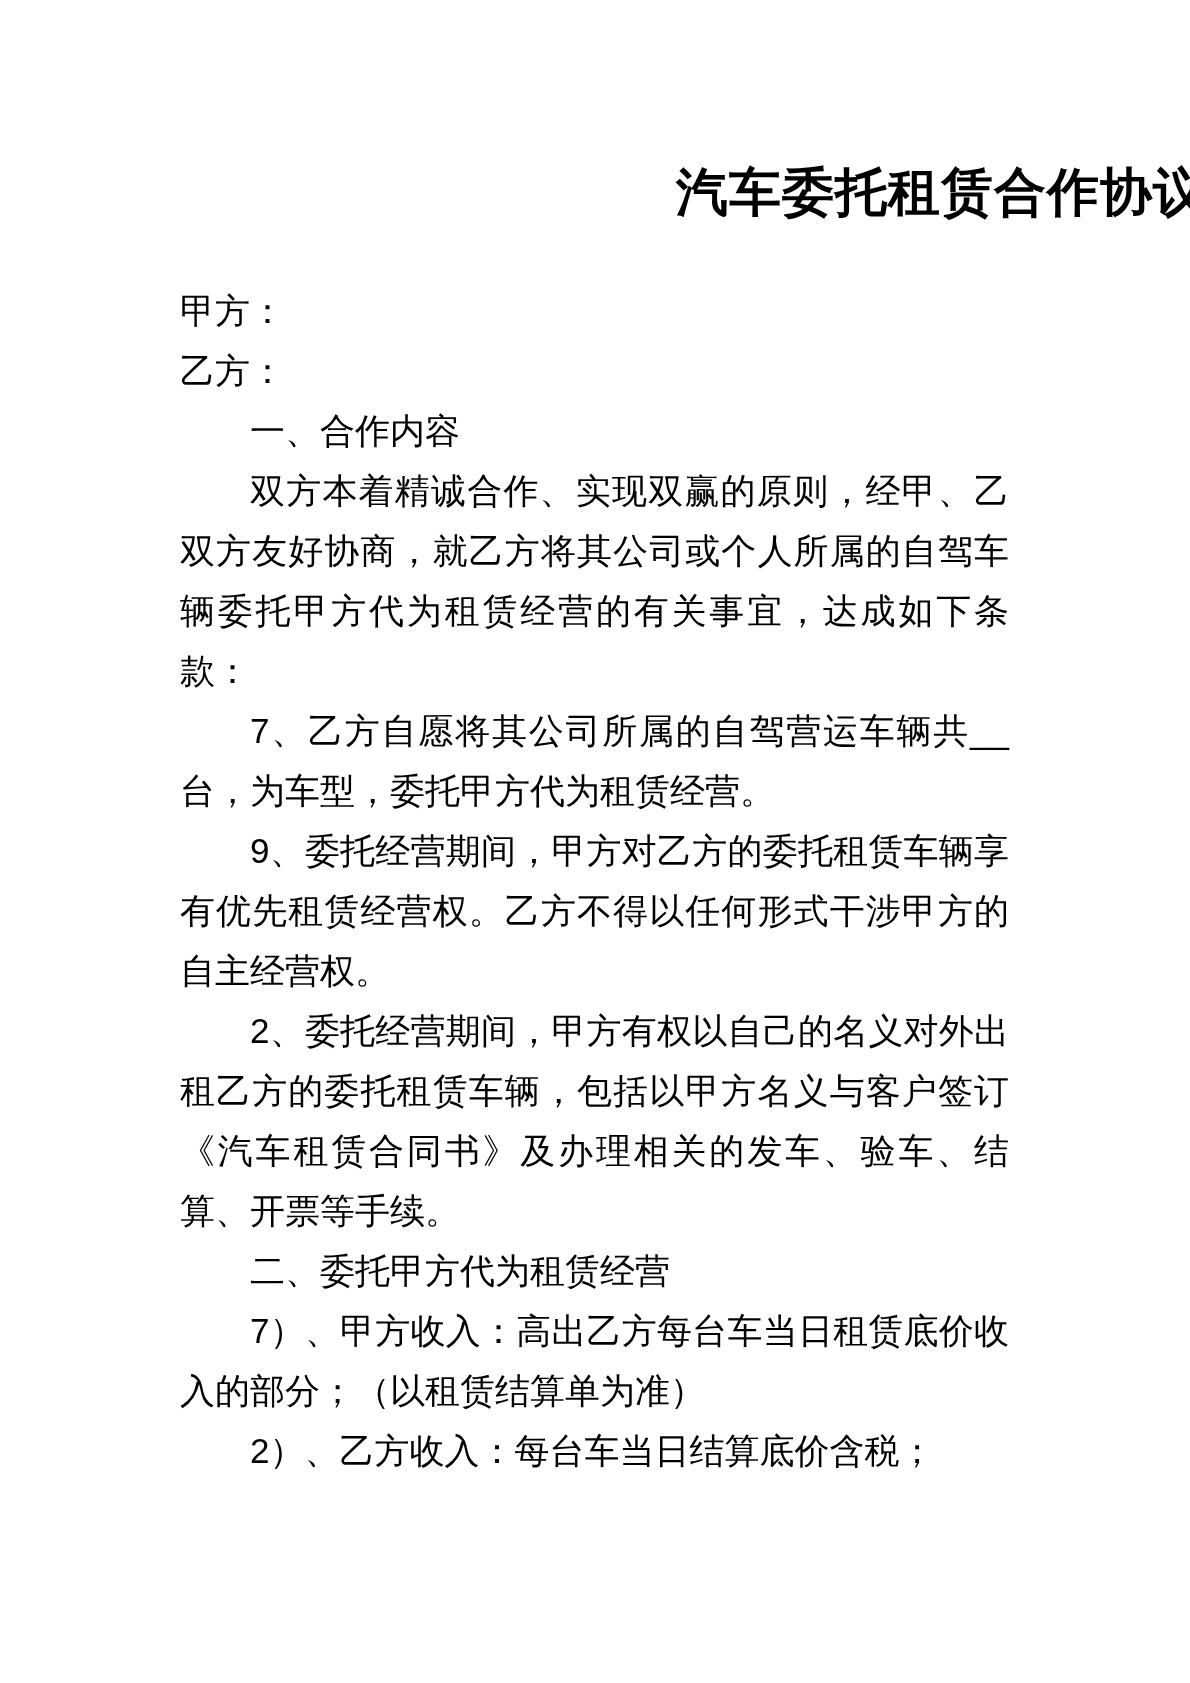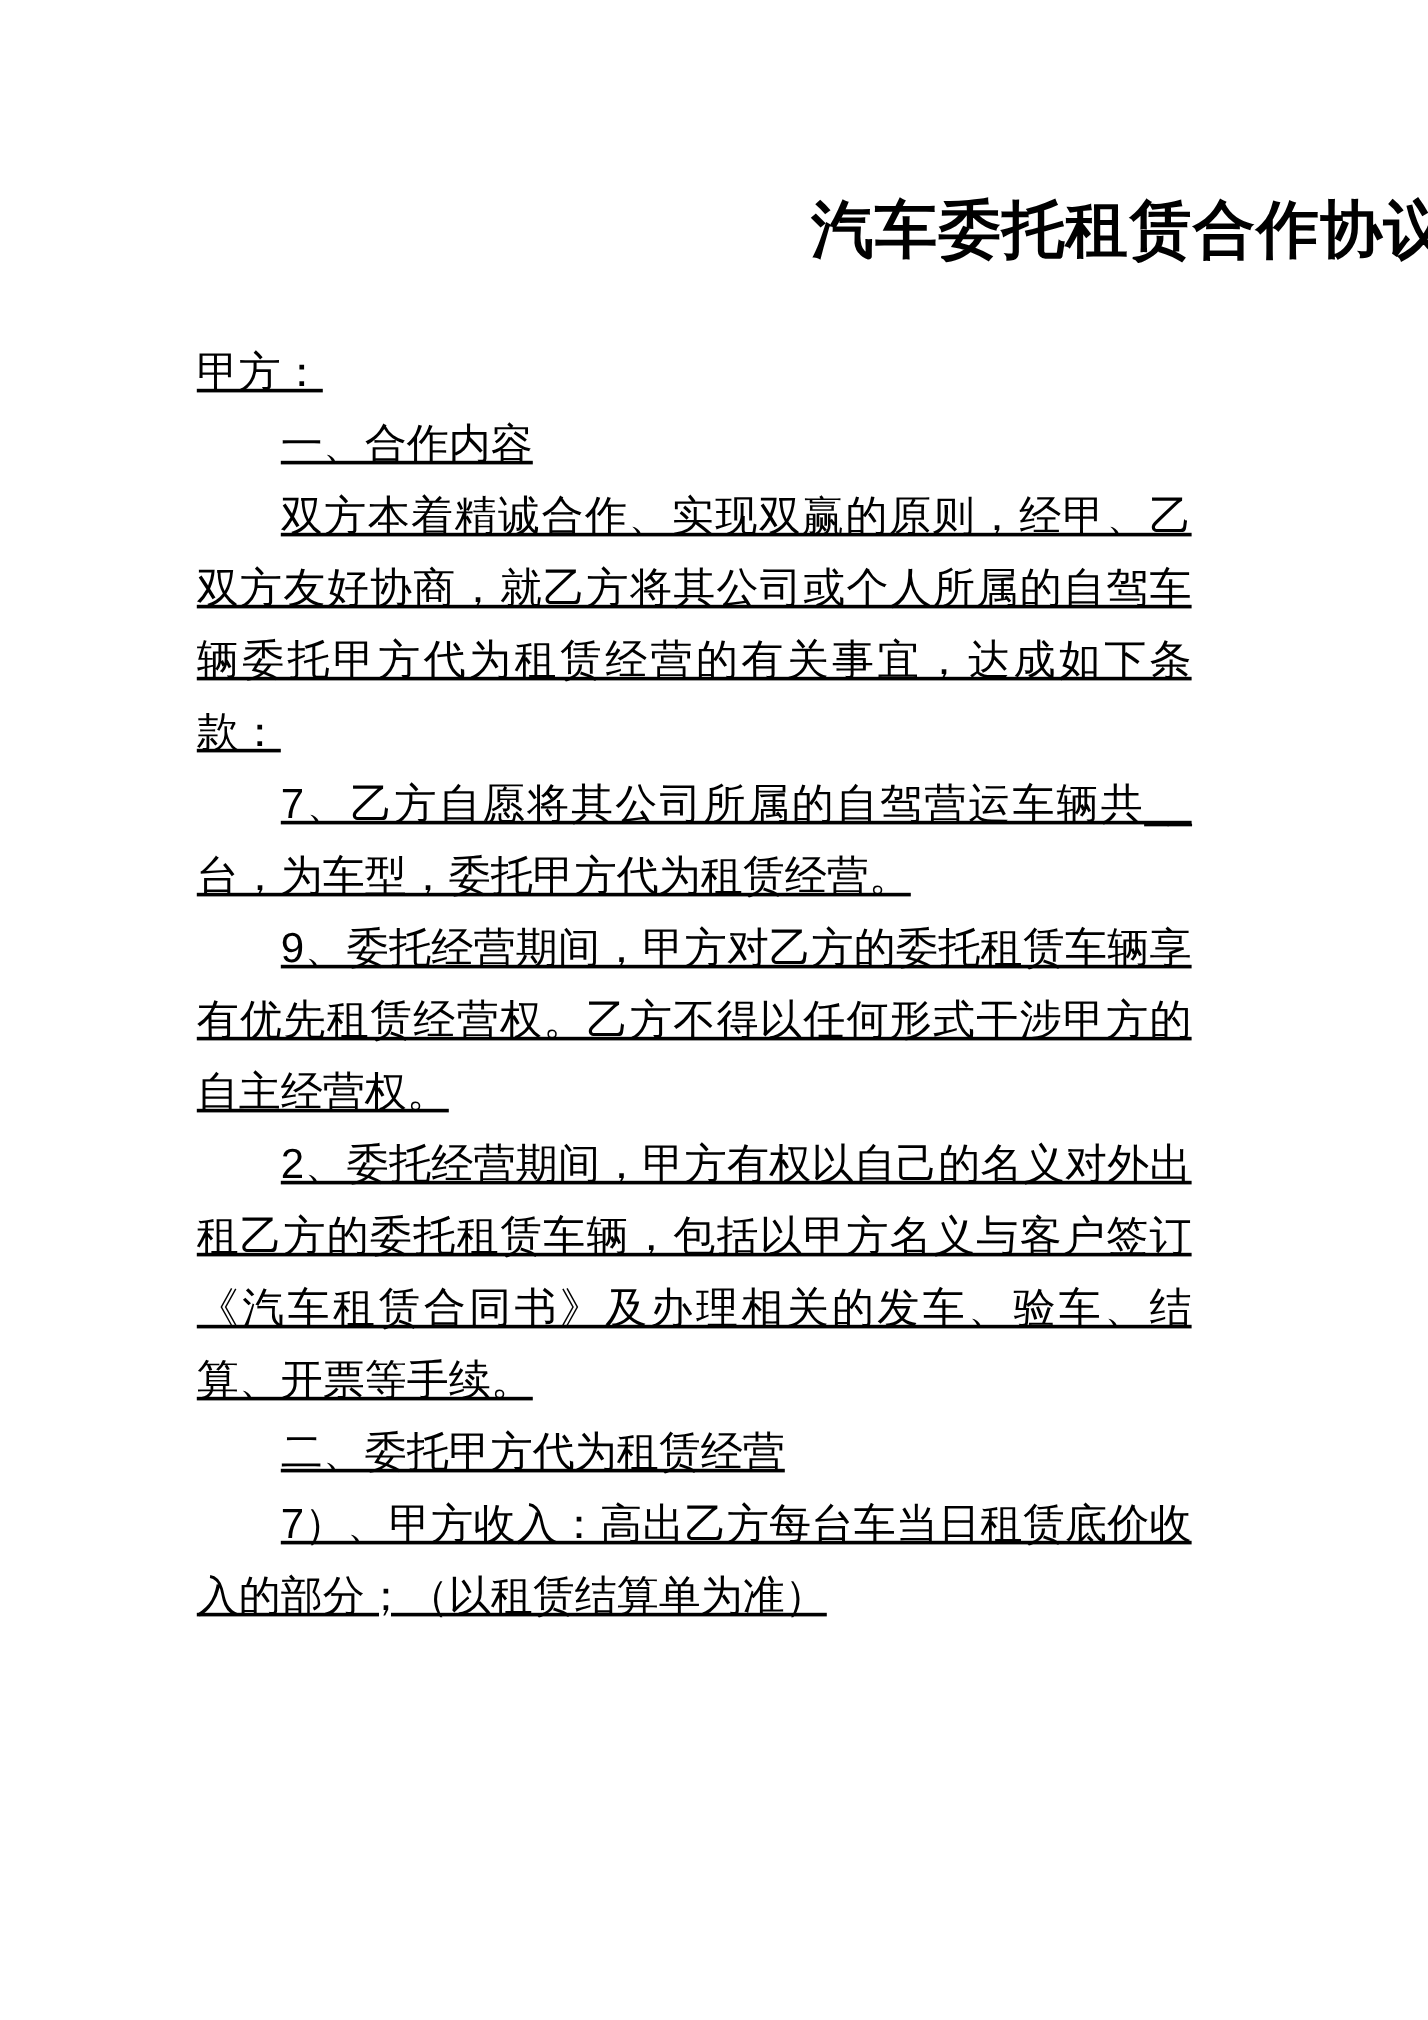--- a/index.html
+++ b/index.html
@@ -25,49 +25,50 @@
     font-family: "Liberation Serif", serif;
     font-weight: bold;
     font-size: 52px;
     line-height: 72px;
     letter-spacing: 1px;
     color: #000000;
     white-space: nowrap;
   }
   .doc-body {
     position: absolute;
-    left: 164px;
+    left: 180px;
     top: 281px;
     width: 829px;
     font-size: 35px;
     line-height: 60px;
     text-align: justify;
     text-justify: inter-character;
     color: #000000;
-    text-decoration: underline;
   }
   .doc-body p {
     margin: 0;
     padding: 0;
   }
   .doc-body p.indent {
     text-indent: 2em;
   }
 </style>
 </head>
 <body>
 
 <div class="page">
 
   <div class="doc-title">汽车委托租赁合作协议</div>
 
   <div class="doc-body">
     <p class="plain">甲方：</p>
+    <p class="plain">乙方：</p>
     <p class="indent">一、合作内容</p>
     <p class="indent">双方本着精诚合作、实现双赢的原则，经甲、乙双方友好协商，就乙方将其公司或个人所属的自驾车辆委托甲方代为租赁经营的有关事宜，达成如下条款：</p>
     <p class="indent">7、乙方自愿将其公司所属的自驾营运车辆共__台，为车型，委托甲方代为租赁经营。</p>
     <p class="indent">9、委托经营期间，甲方对乙方的委托租赁车辆享有优先租赁经营权。乙方不得以任何形式干涉甲方的自主经营权。</p>
     <p class="indent">2、委托经营期间，甲方有权以自己的名义对外出租乙方的委托租赁车辆，包括以甲方名义与客户签订《汽车租赁合同书》及办理相关的发车、验车、结算、开票等手续。</p>
     <p class="indent">二、委托甲方代为租赁经营</p>
     <p class="indent">7）、甲方收入：高出乙方每台车当日租赁底价收入的部分；（以租赁结算单为准）</p>
+    <p class="indent">2）、乙方收入：每台车当日结算底价含税；</p>
   </div>
 
 </div>
 
 </body></html>

